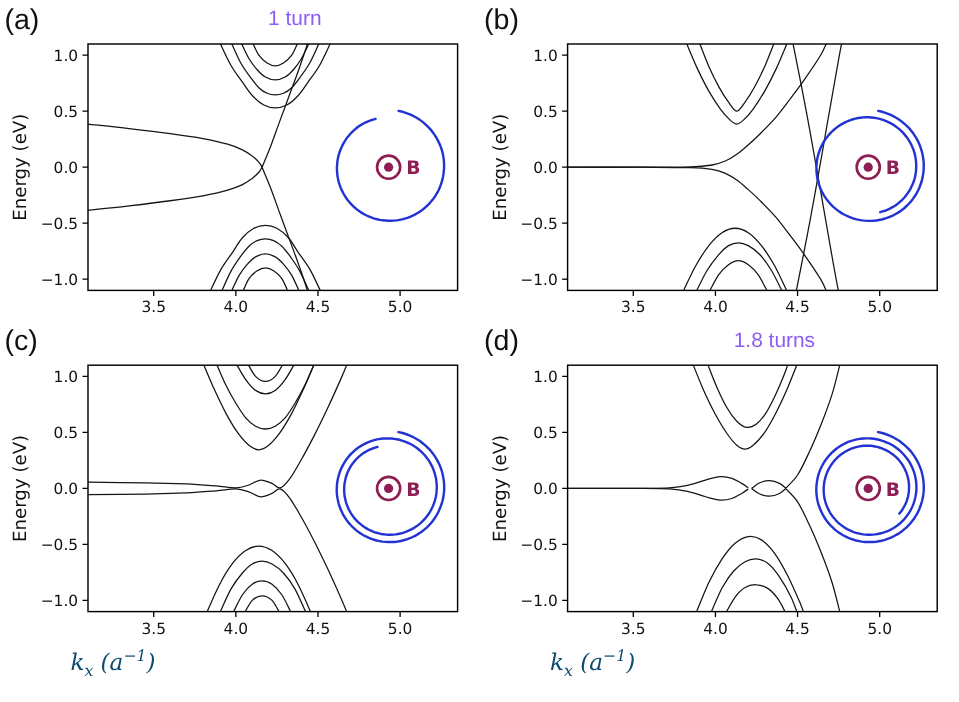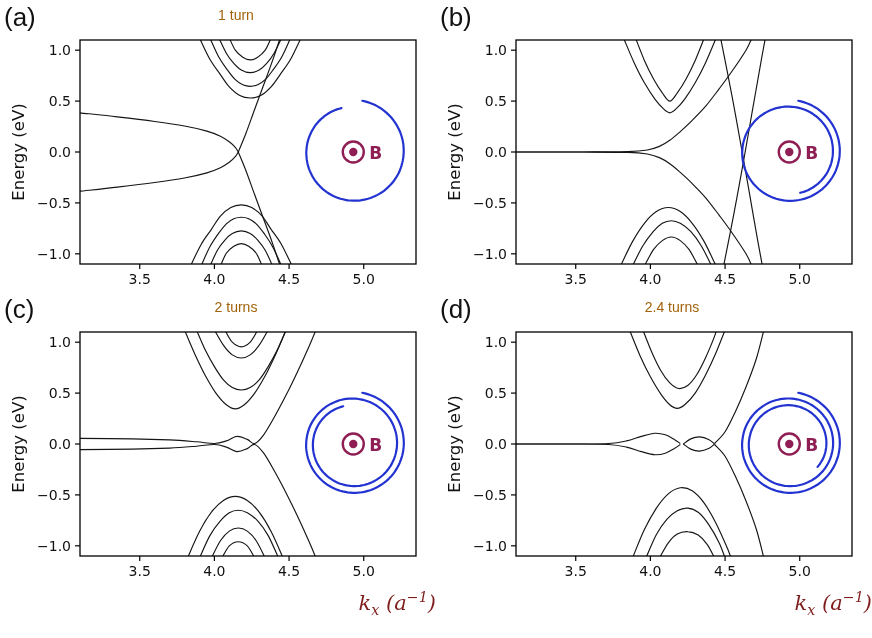--- a/index.html
+++ b/index.html
@@ -1,24 +1,24 @@
 <!DOCTYPE html>
 <html><head>
 <meta charset="utf-8">
 <style>
   html,body{margin:0;padding:0;background:#ffffff;}
   body{width:872px;height:638px;font-family:"Liberation Sans",sans-serif;color:#111;overflow:hidden;}
   .fig{display:grid;grid-template-columns:436px 436px;grid-template-rows:292px 346px;}
   .panel{position:relative;}
   .panel-label{position:absolute;left:4px;top:2px;font-size:26px;color:#111;}
-  .panel-title{position:absolute;left:80px;top:7px;width:312px;text-align:center;font-size:14px;color:#a16207;}
+  .panel-title{position:absolute;left:112px;top:7px;width:312px;text-align:center;font-size:19px;color:#8b5cf6;}
   svg.plot{position:absolute;left:8px;top:34px;font-family:"DejaVu Sans",sans-serif;}
-  .xlabel{position:absolute;top:297px;left:0;width:436px;text-align:right;
+  .xlabel{position:absolute;top:297px;left:0;width:436px;text-align:left;
           font-family:"DejaVu Serif",serif;font-style:italic;font-size:21px;
-          padding-left:64px;box-sizing:border-box;color:#7f1d1d;}
+          padding-left:64px;box-sizing:border-box;color:#0c4a6e;}
   .xlabel sub{font-size:68%;}
   .xlabel sup{font-size:68%;}
 </style>
 </head>
 <body>
 
 <div class="fig">
 
   <div class="panel">
     <span class="panel-label">(a)</span>
@@ -111,21 +111,20 @@
         <path d="M354.3,66.8L357.0,67.4L359.6,68.1L362.1,69.0L364.7,70.0L367.1,71.1L369.5,72.4L371.8,73.7L374.1,75.2L376.2,76.9L378.3,78.6L380.3,80.4L382.2,82.3L383.9,84.3L385.6,86.4L387.1,88.6L388.6,90.9L389.9,93.2L391.1,95.6L392.1,98.0L393.0,100.5L393.8,103.0L394.5,105.6L395.0,108.2L395.4,110.8L395.7,113.5L395.8,116.1L395.7,118.7L395.6,121.4L395.3,124.0L394.8,126.6L394.3,129.1L393.6,131.7L392.7,134.2L391.8,136.6L390.7,139.0L389.5,141.3L388.2,143.5L386.7,145.7L385.2,147.8L383.5,149.8L381.8,151.7L379.9,153.5L378.0,155.3L375.9,156.9L373.8,158.4L371.6,159.8L369.4,161.0L367.1,162.2L364.7,163.2L362.3,164.1L359.9,164.9L357.4,165.5L354.9,166.0L352.4,166.4L349.8,166.7L347.3,166.8L344.7,166.8L342.2,166.6L339.6,166.3L337.1,165.9L334.7,165.4L332.2,164.7L329.8,163.9L327.5,163.0L325.2,161.9L322.9,160.8L320.7,159.5L318.6,158.1L316.6,156.6L314.7,155.0L312.8,153.3L311.1,151.5L309.4,149.7L307.8,147.7L306.4,145.7L305.0,143.6L303.8,141.4L302.7,139.2L301.7,136.9L300.8,134.6L300.1,132.2L299.4,129.8L298.9,127.4L298.6,125.0L298.3,122.5L298.2,120.1L298.2,117.6L298.4,115.1L298.6,112.7L299.0,110.3L299.5,107.9L300.2,105.5L301.0,103.2L301.8,100.9L302.8,98.7L304.0,96.5L305.2,94.4L306.5,92.4L308.0,90.5L309.5,88.6L311.1,86.8L312.8,85.1L314.6,83.5L316.5,82.0L318.5,80.6L320.5,79.3L322.6,78.1L324.7,77.0L326.9,76.0L329.1,75.2L331.4,74.4L333.7,73.8L336.1,73.3L338.4,73.0L340.8,72.7L343.2,72.6L345.5,72.6L347.9,72.8L350.3,73.0L352.6,73.4L354.9,73.9L357.2,74.5L359.4,75.2L361.6,76.1L363.7,77.1L365.8,78.1L367.9,79.3L369.8,80.6L371.7,82.0L373.5,83.4L375.2,85.0L376.9,86.6L378.4,88.4L379.9,90.2L381.3,92.1L382.5,94.0L383.7,96.0L384.7,98.1L385.6,100.2L386.5,102.3L387.2,104.5L387.8,106.8L388.2,109.0L388.6,111.3L388.8,113.5L388.9,115.8L388.9,118.1L388.8,120.4L388.6,122.7L388.2,124.9L387.8,127.1L387.2,129.3L386.5,131.5L385.6,133.6L384.7,135.6L383.7,137.7L382.6,139.6L381.3,141.5L380.0,143.3L378.6,145.1L377.1,146.7L375.5,148.3L373.9,149.8L372.1,151.2L370.3,152.5L368.5,153.7L366.5,154.8L364.5,155.9L362.5,156.8L360.5,157.6L358.3,158.2L356.2,158.8" fill="none" stroke="#2333d1" stroke-width="2.2" stroke-linecap="round"></path>
         <circle cx="345.28000000000003" cy="118" r="10.5" fill="none" stroke="#8e1e53" stroke-width="2.4"></circle>
         <circle cx="345.28000000000003" cy="118" r="4.2" fill="#8e1e53"></circle>
         <text x="361.28000000000003" y="124.5" font-size="17" font-weight="bold" fill="#8e1e53">B</text>
         <rect x="72" y="6" width="336" height="224" fill="none" stroke="#000000" stroke-width="1.3"></rect>
       </svg>
   </div>
 
   <div class="panel">
     <span class="panel-label">(c)</span>
-    <span class="panel-title">2 turns</span>
     <svg class="plot" width="420" height="256" viewBox="0 0 420 256">
         <defs>
           <clipPath id="clip2">
             <rect x="72" y="6" width="336" height="224"></rect>
           </clipPath>
         </defs>
         <line x1="131.73333333333335" y1="230" x2="131.73333333333335" y2="235" stroke="#000000" stroke-width="1.2"></line>
         <text x="131.73333333333335" y="250" text-anchor="middle" font-size="14" fill="#111">3.5</text>
         <line x1="206.4" y1="230" x2="206.4" y2="235" stroke="#000000" stroke-width="1.2"></line>
         <text x="206.4" y="250" text-anchor="middle" font-size="14" fill="#111">4.0</text>
@@ -160,21 +159,21 @@
         <circle cx="345.28000000000003" cy="118" r="10.5" fill="none" stroke="#8e1e53" stroke-width="2.4"></circle>
         <circle cx="345.28000000000003" cy="118" r="4.2" fill="#8e1e53"></circle>
         <text x="361.28000000000003" y="124.5" font-size="17" font-weight="bold" fill="#8e1e53">B</text>
         <rect x="72" y="6" width="336" height="224" fill="none" stroke="#000000" stroke-width="1.3"></rect>
       </svg>
     <div class="xlabel"><span>k</span><sub>x</sub><span> (</span><span>a</span><sup>−1</sup><span>)</span></div>
   </div>
 
   <div class="panel">
     <span class="panel-label">(d)</span>
-    <span class="panel-title">2.4 turns</span>
+    <span class="panel-title">1.8 turns</span>
     <svg class="plot" width="420" height="256" viewBox="0 0 420 256">
         <defs>
           <clipPath id="clip3">
             <rect x="72" y="6" width="336" height="224"></rect>
           </clipPath>
         </defs>
         <line x1="131.73333333333335" y1="230" x2="131.73333333333335" y2="235" stroke="#000000" stroke-width="1.2"></line>
         <text x="131.73333333333335" y="250" text-anchor="middle" font-size="14" fill="#111">3.5</text>
         <line x1="206.4" y1="230" x2="206.4" y2="235" stroke="#000000" stroke-width="1.2"></line>
         <text x="206.4" y="250" text-anchor="middle" font-size="14" fill="#111">4.0</text>

